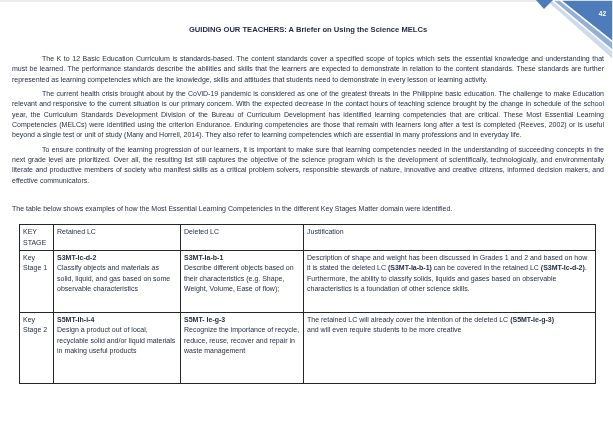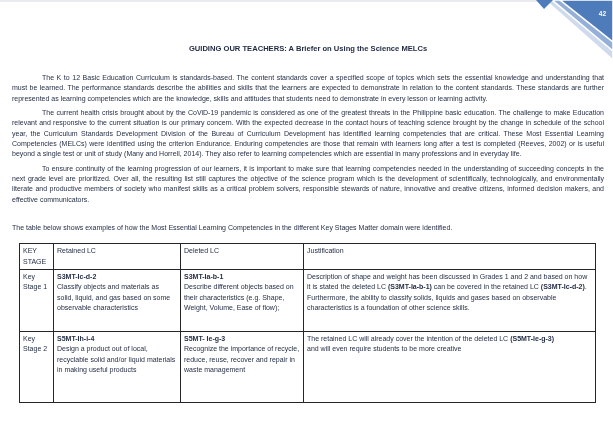--- a/index.html
+++ b/index.html
@@ -10,21 +10,21 @@
     overflow:hidden;
     font-family:"Liberation Sans","DejaVu Sans",sans-serif;
     color:#1f2940;
   }
   .top-line{position:absolute;top:0;left:0;width:613px;height:2px;background:#e9ebee;}
   .corner{position:absolute;top:0;right:0;width:80px;height:62px;}
   .page-num{
     position:absolute;top:11px;right:7px;
     font-size:6.5px;font-weight:bold;color:#ffffff;line-height:1;
   }
-  .content{position:absolute;top:0;left:12px;width:592px;padding-top:43px;}
+  .content{position:absolute;top:0;left:12px;width:592px;padding-top:24px;}
   .title{
     margin:0 0 18px 0;
     font-size:7.6px;font-weight:bold;text-align:center;line-height:12px;
   }
   .body-para{
     margin:0 0 4px 0;
     font-size:7px;line-height:10.35px;
     text-align:justify;text-indent:30px;
   }
   .table-intro{

